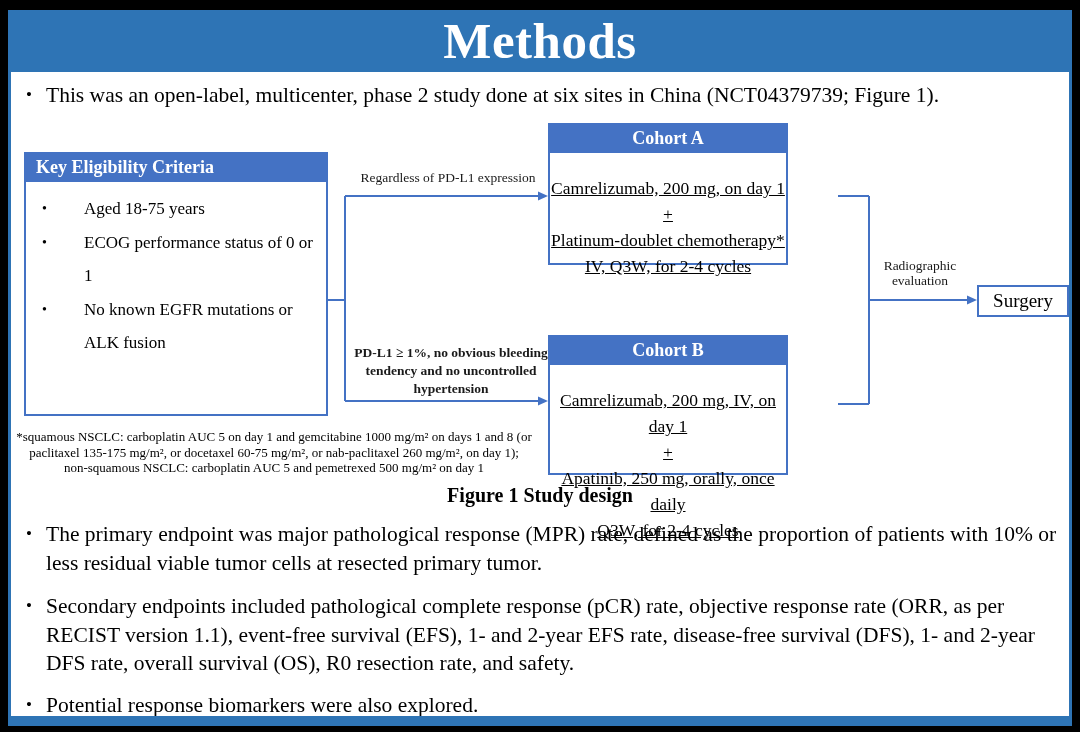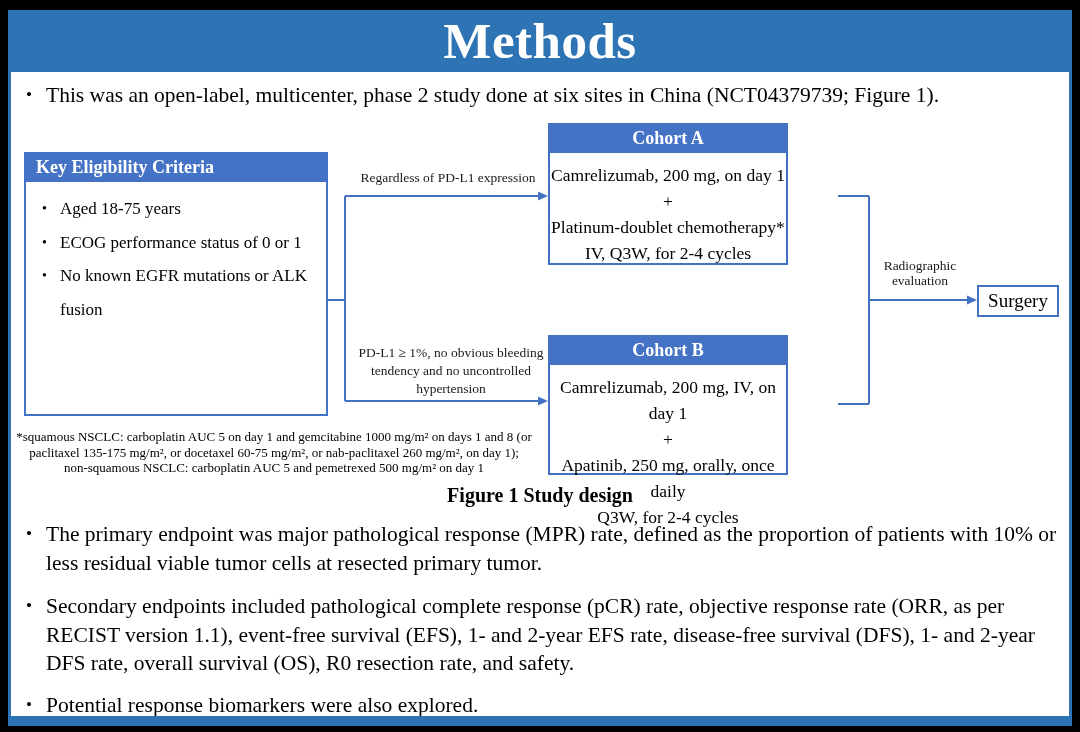--- a/index.html
+++ b/index.html
@@ -78,67 +78,68 @@
     border-top: none;
     background: #fff;
   }
 
   .elig-box { left: 24px; top: 152px; width: 304px; }
   .elig-box .box-header { padding-left: 12px; }
   .elig-box .box-body { height: 234px; padding-top: 10px; }
   .elig-list { list-style: none; }
   .elig-list li {
     position: relative;
-    padding-left: 34px;
+    padding-left: 58px;
     padding-right: 4px;
     font-size: 17px;
     line-height: 33.5px;
     color: #000;
   }
   .elig-list li::before {
     content: "\2022";
     position: absolute;
     left: 16px;
     font-size: 14px;
   }
 
   .cohort-box { width: 240px; }
   .cohort-a { left: 548px; top: 123px; }
   .cohort-b { left: 548px; top: 335px; }
   .cohort-box .box-header { text-align: center; }
   .cohort-box .box-body {
     height: 112px;
-    padding-top: 9px;
+    padding-top: 22px;
     text-align: center;
     font-size: 17.5px;
     line-height: 26px;
     color: #000;
+    text-decoration: underline;
   }
   .cohort-b .box-body { height: 110px; }
 
   .surgery-box {
     position: absolute;
     left: 977px; top: 285px;
-    width: 82px; height: 32px;
+    width: 92px; height: 32px;
     border: 2px solid #4472C4;
     background: #fff;
     display: flex; align-items: center; justify-content: center;
     font-size: 19px;
     color: #000;
   }
 
   .arrow-label {
     position: absolute;
     text-align: center;
     font-size: 13.5px;
     line-height: 18px;
     color: #1a1a1a;
   }
   .label-top { left: 350px; top: 156px; width: 196px; line-height: 16px; margin-top: 14px; }
-  .label-bottom { left: 345px; top: 344px; width: 212px; }
+  .label-bottom { left: 345px; top: 344px; width: 212px; font-weight: bold; }
   .label-eval { left: 866px; top: 258px; width: 108px; line-height: 15px; }
 
   .footnote {
     position: absolute;
     left: 16px; top: 429px;
     width: 516px;
     font-size: 13px;
     line-height: 15.5px;
     color: #000;
     text-align: center;

